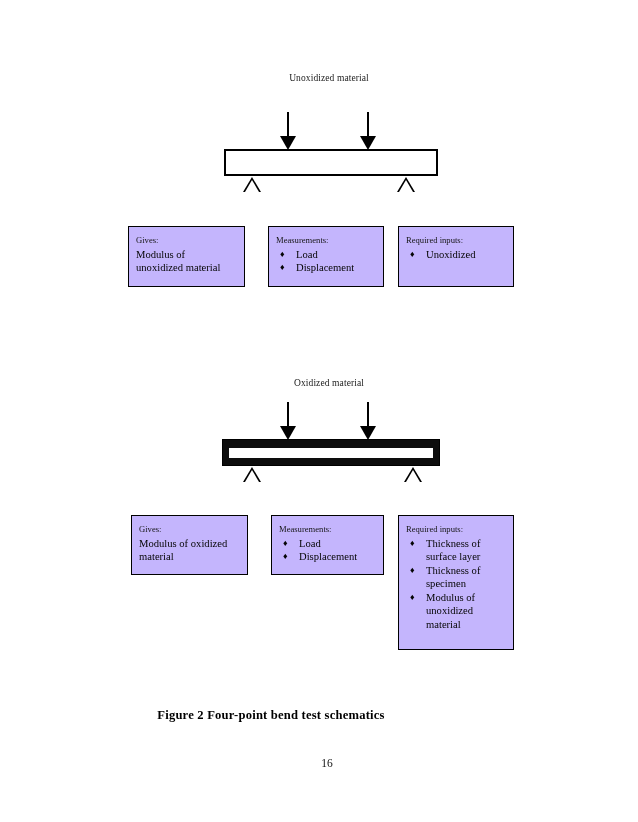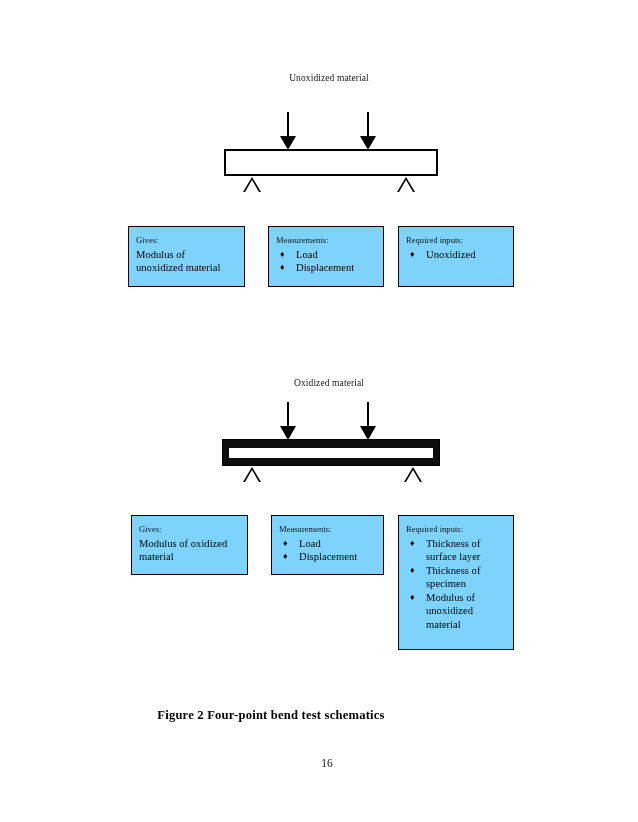--- a/index.html
+++ b/index.html
@@ -97,21 +97,21 @@
     border-left: 7.5px solid transparent;
     border-right: 7.5px solid transparent;
     border-bottom: 12px solid #fff;
   }
 
   
   .info-box {
     position: absolute;
     box-sizing: border-box;
     border: 1px solid #000000;
-    background: #7dd3fc;
+    background: #c4b5fd;
     padding: 7px 0 0 7px;
   }
   .info-head {
     font-size: 8.6px;
     line-height: 12.5px;
     color: #151515;
     margin-bottom: 1px;
     white-space: nowrap;
   }
   .plain-lines {

